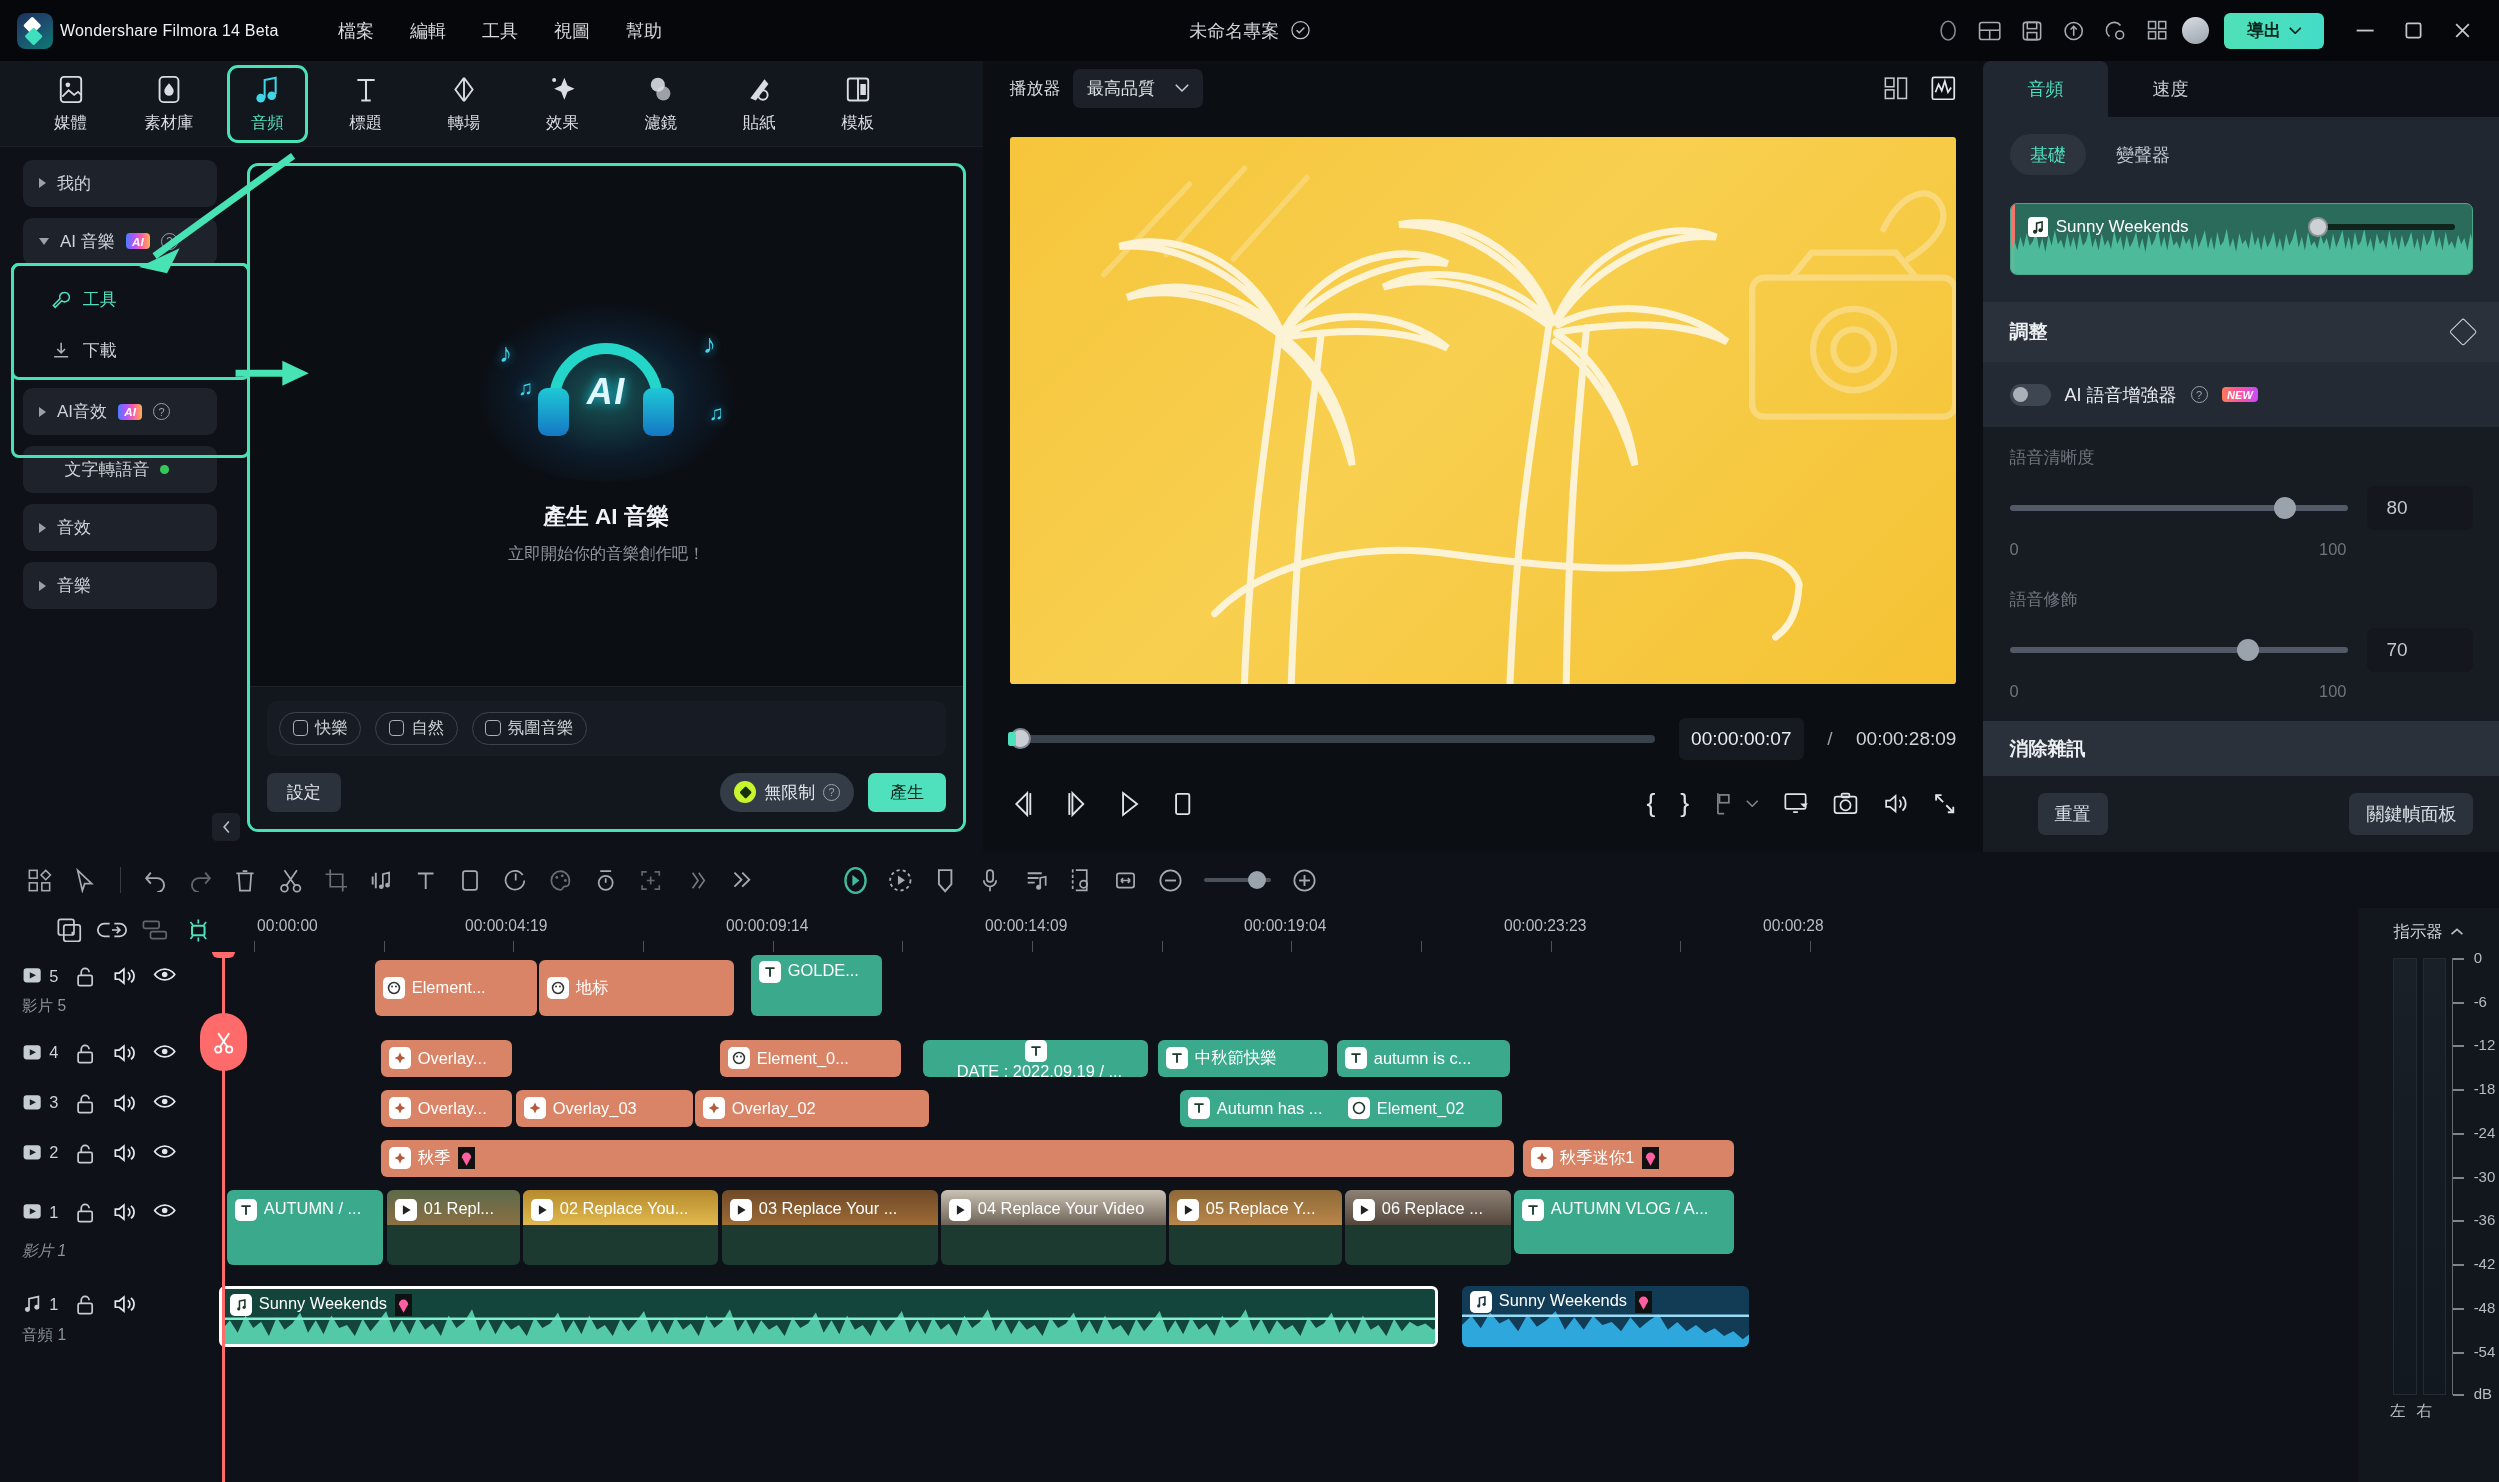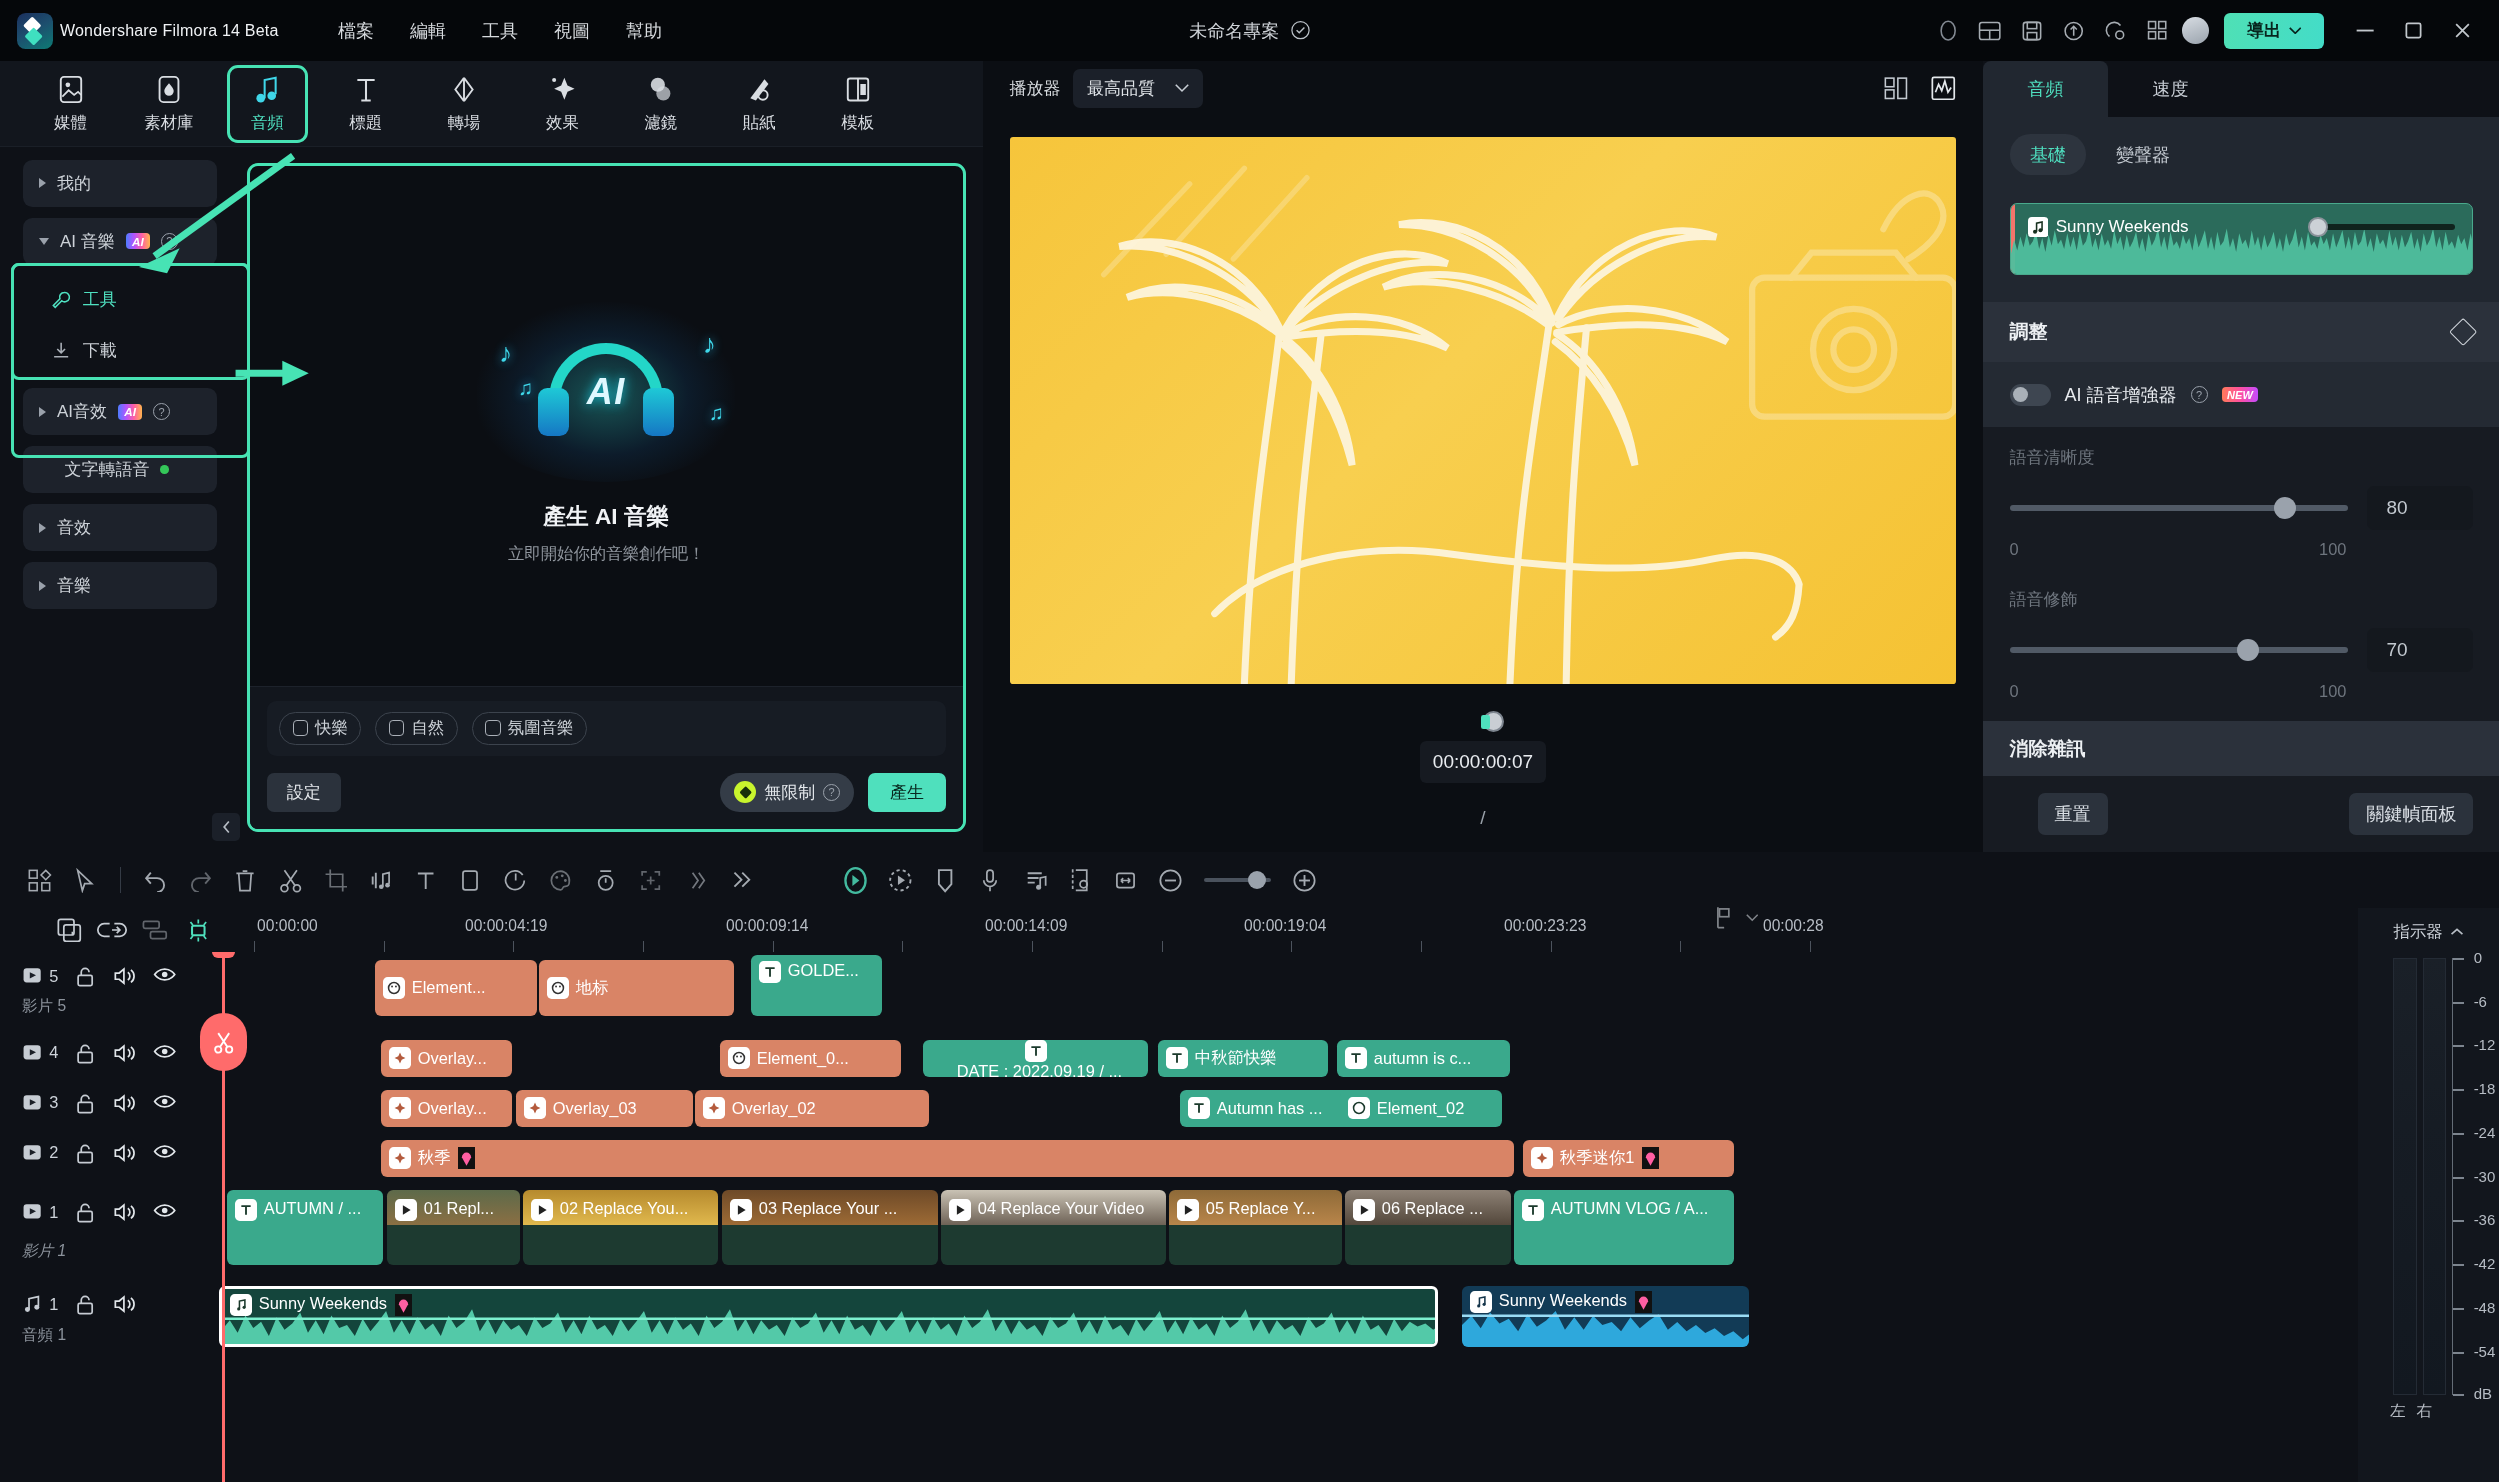--- a/index.html
+++ b/index.html
@@ -100,21 +100,21 @@
   .center { flex:1; background:#0b0e13; display:flex; flex-direction:column; min-width:0; }
   .playerbar { height:55px; flex:0 0 55px; display:flex; align-items:center; padding:0 26.6px; gap:12.5px; }
   .playerbar .plabel { font-size:17px; color:#d6dade; }
   .quality { height:39px; background:#1b2029; border-radius:7px; display:flex; align-items:center; gap:20.3px;
       padding:0 14px; font-size:17px; color:#dfe3e7; }
   .pb-right { margin-left:auto; display:flex; gap:20.3px; }
   .stage { flex:1; display:flex; align-items:center; justify-content:center; min-height:0; padding:0 26.6px; }
   .video { width:971px; height:547px; background:linear-gradient(135deg,#f6c53b 0%,#f8cf4f 45%,#f5c233 100%);
       border-radius:3.1px; position:relative; overflow:hidden; }
   .ctrlbar { height:148px; flex:0 0 148px; padding:14px 26.6px 0; }
-  .seekrow { display:flex; align-items:center; gap:23.4px;flex-direction:column; }
+  .seekrow { display:flex; align-items:center; gap:23.4px; }
   .seek { flex:1; height:7.8px; background:#39414c; border-radius:3.9px; position:relative; }
   .seek .knob { position:absolute; left:0; top:-7px; width:21px;height:21px;border-radius:50%;background:#c9ced4;
       border:2.3px solid #7d858f; }
   .seek .knob:before{content:"";position:absolute;left:-3.9px;top:2.3px;width:8.6px;height:13.3px;background:#4fe0bd;border-radius:2.3px;}
   .tc { height:42px; background:#161a21; border-radius:6.2px; display:flex; align-items:center; padding:0 12.5px;
       font-size:19px; color:#e9ecf0; }
   .tcsep { font-size:19px; color:#9aa1aa; }
   .tctotal { font-size:19px; color:#cfd4da; }
   .btnrow { display:flex; align-items:center; margin-top:28px; gap:26.6px; }
   .btnrow .right { margin-left:auto; display:flex; align-items:center; gap:25px; }
@@ -1240,21 +1240,21 @@
               <span>05 Replace Y...</span>
             </div>
             <div class="clip" style="left:1345px;top:4.7px;width:166px;height:75px;background:linear-gradient(180deg,#8d8175 0%,#54483c 46%,#1d3a30 47%,#1d3a30 100%);align-items:flex-start;padding-top:9.4px;">
               <span class="ci">
                   <svg width="14" height="14" viewBox="0 0 18 18">
                     <path d="M5 3l10 6-10 6z" fill="#222"></path>
                   </svg>
                 </span>
               <span>06 Replace ...</span>
             </div>
-            <div class="clip teal" style="left:1514px;top:4.7px;width:220px;height:75px;align-items:flex-start;padding-top:9.4px;">
+            <div class="clip teal" style="left:1514px;top:4.7px;width:220px;height:64px;align-items:flex-start;padding-top:9.4px;">
               <span class="ci">
                   <svg width="14" height="14" viewBox="0 0 18 18">
                     <path d="M3 4h12M9 4v11" stroke="#1b3a2c" stroke-width="2.4" fill="none"></path>
                   </svg>
                 </span>
               <span>AUTUMN VLOG / A...</span>
             </div>
           </div>
 
           <div class="trk" style="top:331px; height:86px;">

